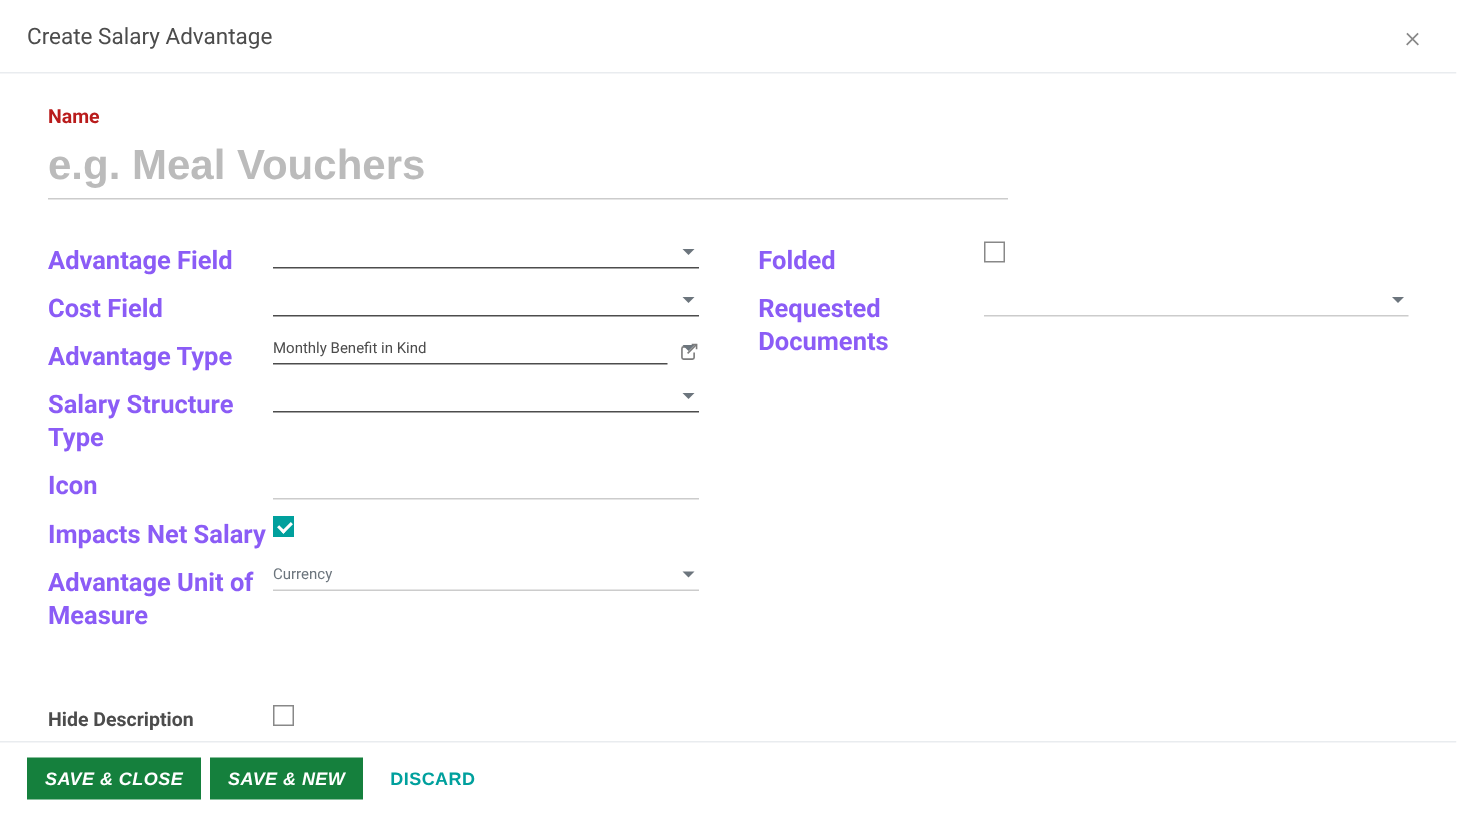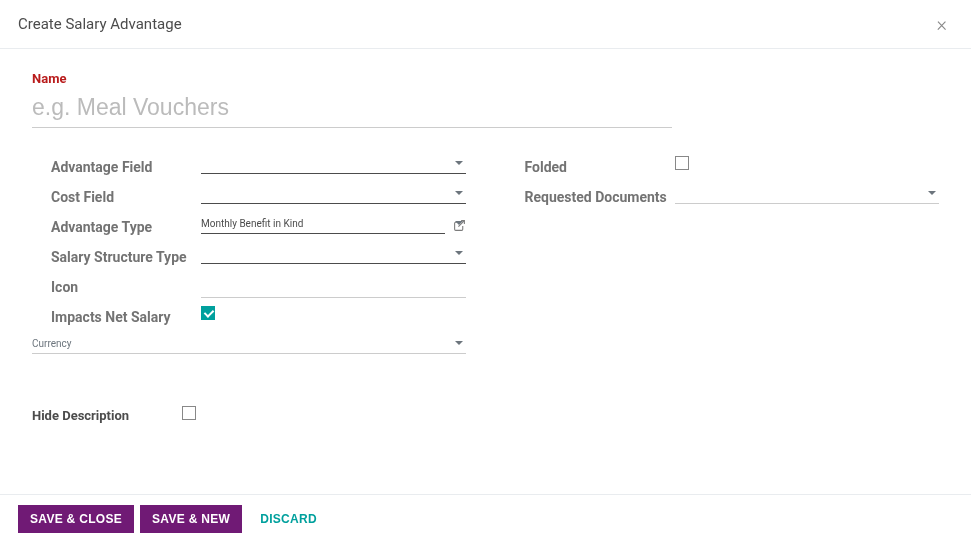--- a/index.html
+++ b/index.html
@@ -39,22 +39,22 @@
       font-weight: 700;
       font-size: 13px;
       color: #b91c1c;
       margin-bottom: 6px;
       display: block;
     }
     .name-input {
       width: 640px;
       border: none;
       border-bottom: 1px solid #ccc;
-      font-size: 23px;
-      font-weight: 400;
+      font-size: 28px;
+      font-weight: 700;
       padding: 2px 0 6px 0;
       outline: none;
       background: transparent;
     }
     .name-input::placeholder { color: #bbb; }
     .form-columns {
       display: flex;
       margin-top: 28px;
       gap: 40px;
     }
@@ -62,25 +62,24 @@
     .field-row {
       display: flex;
       align-items: flex-start;
       margin-bottom: 8px;
       min-height: 22px;
     }
     .field-label {
       width: 150px;
       flex-shrink: 0;
       font-weight: 700;
-      font-size: 14px;
-      color: #737373;
+      font-size: 17px;
+      color: #8b5cf6;
       padding-top: 2px;
       line-height: 1.3;
-      margin-left: 19px;
     }
     .field-control {
       flex: 1;
       position: relative;
       display: flex;
       align-items: center;
     }
     .select-field {
       flex: 1;
       border: none;
@@ -172,22 +171,23 @@
     }
     .btn {
       padding: 7px 12px;
       font-size: 12px;
       font-weight: 700;
       border: none;
       cursor: pointer;
       letter-spacing: 0.3px;
     }
     .btn-primary {
-      background: #701a75;
+      background: #15803d;
       color: #fff;
+      font-style: italic;
     }
     .btn-link {
       background: transparent;
       color: #00a09d;
     }
     .right-select {
       flex: 1;
       border: none;
       border-bottom: 1px solid #ccc;
       padding: 2px 14px 4px 0;
@@ -277,20 +277,21 @@
       </div>
 
       <div class="field-row">
         <div class="field-label">Impacts Net Salary</div>
         <div class="field-control">
           <span class="checkbox checked"></span>
         </div>
       </div>
 
       <div class="field-row">
+        <div class="field-label">Advantage Unit of Measure</div>
         <div class="field-control">
           <div class="select-field light"><span>Currency</span></div>
           <div class="select-caret"></div>
         </div>
       </div>
 
     </div>
 
     <div class="column">
 

